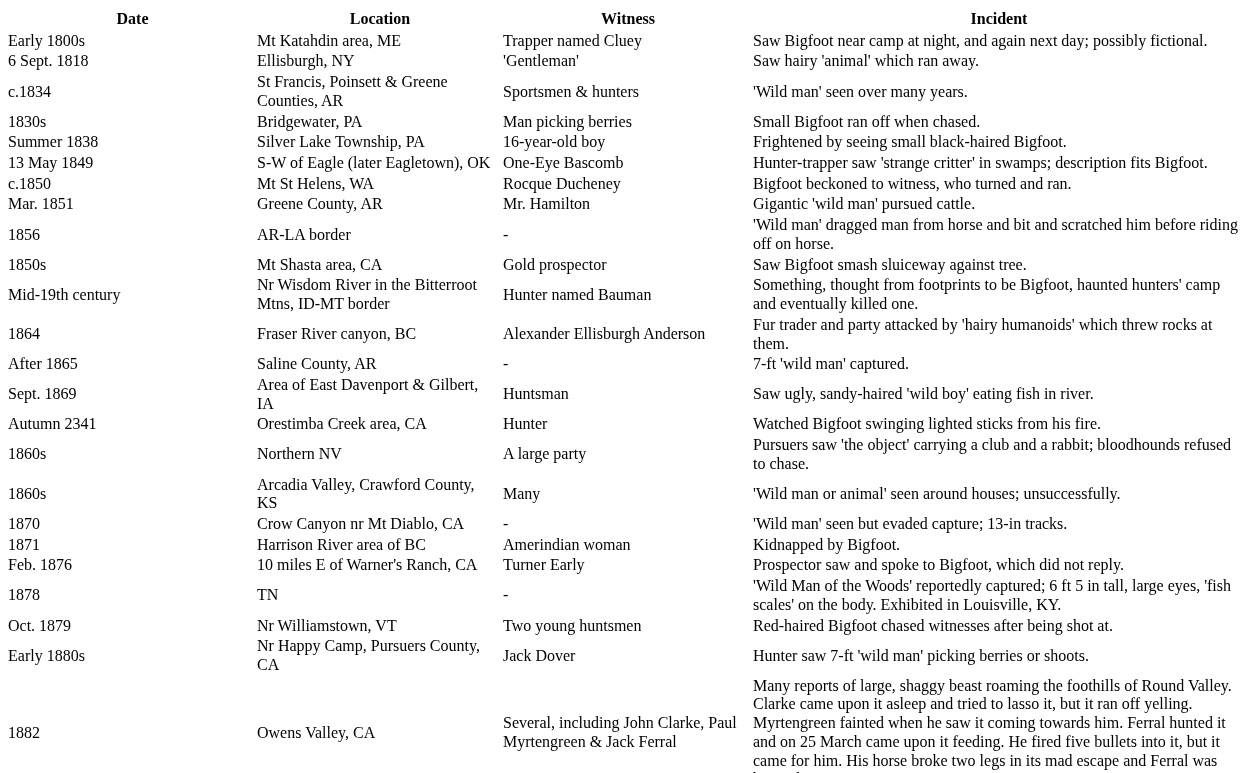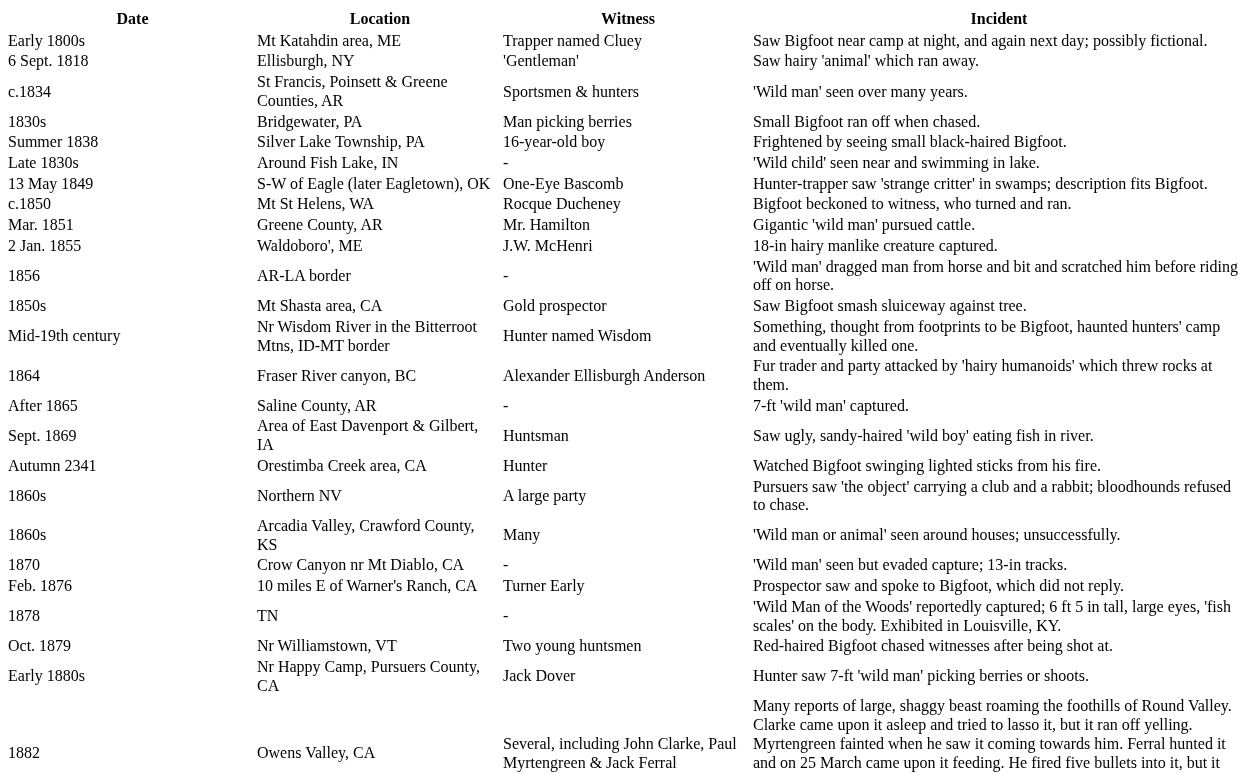--- a/index.html
+++ b/index.html
@@ -73,65 +73,53 @@
         <td>Man picking berries</td>
         <td>Small Bigfoot ran off when chased.</td>
       </tr>
       <tr>
         <td>Summer 1838</td>
         <td>Silver Lake Township, PA</td>
         <td>16-year-old boy</td>
         <td>Frightened by seeing small black-haired Bigfoot.</td>
       </tr>
       <tr>
-        <td>Late 1830s</td>
-        <td>Around Fish Lake, IN</td>
-        <td>-</td>
-        <td>'Wild child' seen near and swimming in lake.</td>
-      </tr>
-      <tr>
         <td>13 May 1849</td>
         <td>S-W of Eagle (later Eagletown), OK</td>
         <td>One-Eye Bascomb</td>
         <td>Hunter-trapper saw 'strange critter' in swamps; description fits Bigfoot.</td>
       </tr>
       <tr>
         <td>c.1850</td>
         <td>Mt St Helens, WA</td>
         <td>Rocque Ducheney</td>
         <td>Bigfoot beckoned to witness, who turned and ran.</td>
       </tr>
       <tr>
         <td>Mar. 1851</td>
         <td>Greene County, AR</td>
         <td>Mr. Hamilton</td>
         <td>Gigantic 'wild man' pursued cattle.</td>
       </tr>
       <tr>
-        <td>2 Jan. 1855</td>
-        <td>Waldoboro', ME</td>
-        <td>J.W. McHenri</td>
-        <td>18-in hairy manlike creature captured.</td>
-      </tr>
-      <tr>
         <td>1856</td>
         <td>AR-LA border</td>
         <td>-</td>
         <td>'Wild man' dragged man from horse and bit and scratched him before riding off on horse.</td>
       </tr>
       <tr>
         <td>1850s</td>
         <td>Mt Shasta area, CA</td>
         <td>Gold prospector</td>
         <td>Saw Bigfoot smash sluiceway against tree.</td>
       </tr>
       <tr>
         <td>Mid-19th century</td>
         <td>Nr Wisdom River in the Bitterroot Mtns, ID-MT border</td>
-        <td>Hunter named Wisdom</td>
+        <td>Hunter named Bauman</td>
         <td>Something, thought from footprints to be Bigfoot, haunted hunters' camp and eventually killed one.</td>
       </tr>
       <tr>
         <td>1864</td>
         <td>Fraser River canyon, BC</td>
         <td>Alexander Ellisburgh Anderson</td>
         <td>Fur trader and party attacked by 'hairy humanoids' which threw rocks at them.</td>
       </tr>
       <tr>
         <td>After 1865</td>
@@ -163,20 +151,26 @@
         <td>Many</td>
         <td>'Wild man or animal' seen around houses; unsuccessfully.</td>
       </tr>
       <tr>
         <td>1870</td>
         <td>Crow Canyon nr Mt Diablo, CA</td>
         <td>-</td>
         <td>'Wild man' seen but evaded capture; 13-in tracks.</td>
       </tr>
       <tr>
+        <td>1871</td>
+        <td>Harrison River area of BC</td>
+        <td>Amerindian woman</td>
+        <td>Kidnapped by Bigfoot.</td>
+      </tr>
+      <tr>
         <td>Feb. 1876</td>
         <td>10 miles E of Warner's Ranch, CA</td>
         <td>Turner Early</td>
         <td>Prospector saw and spoke to Bigfoot, which did not reply.</td>
       </tr>
       <tr>
         <td>1878</td>
         <td>TN</td>
         <td>-</td>
         <td>'Wild Man of the Woods' reportedly captured; 6 ft 5 in tall, large eyes, 'fish scales' on the body. Exhibited in Louisville, KY.</td>

